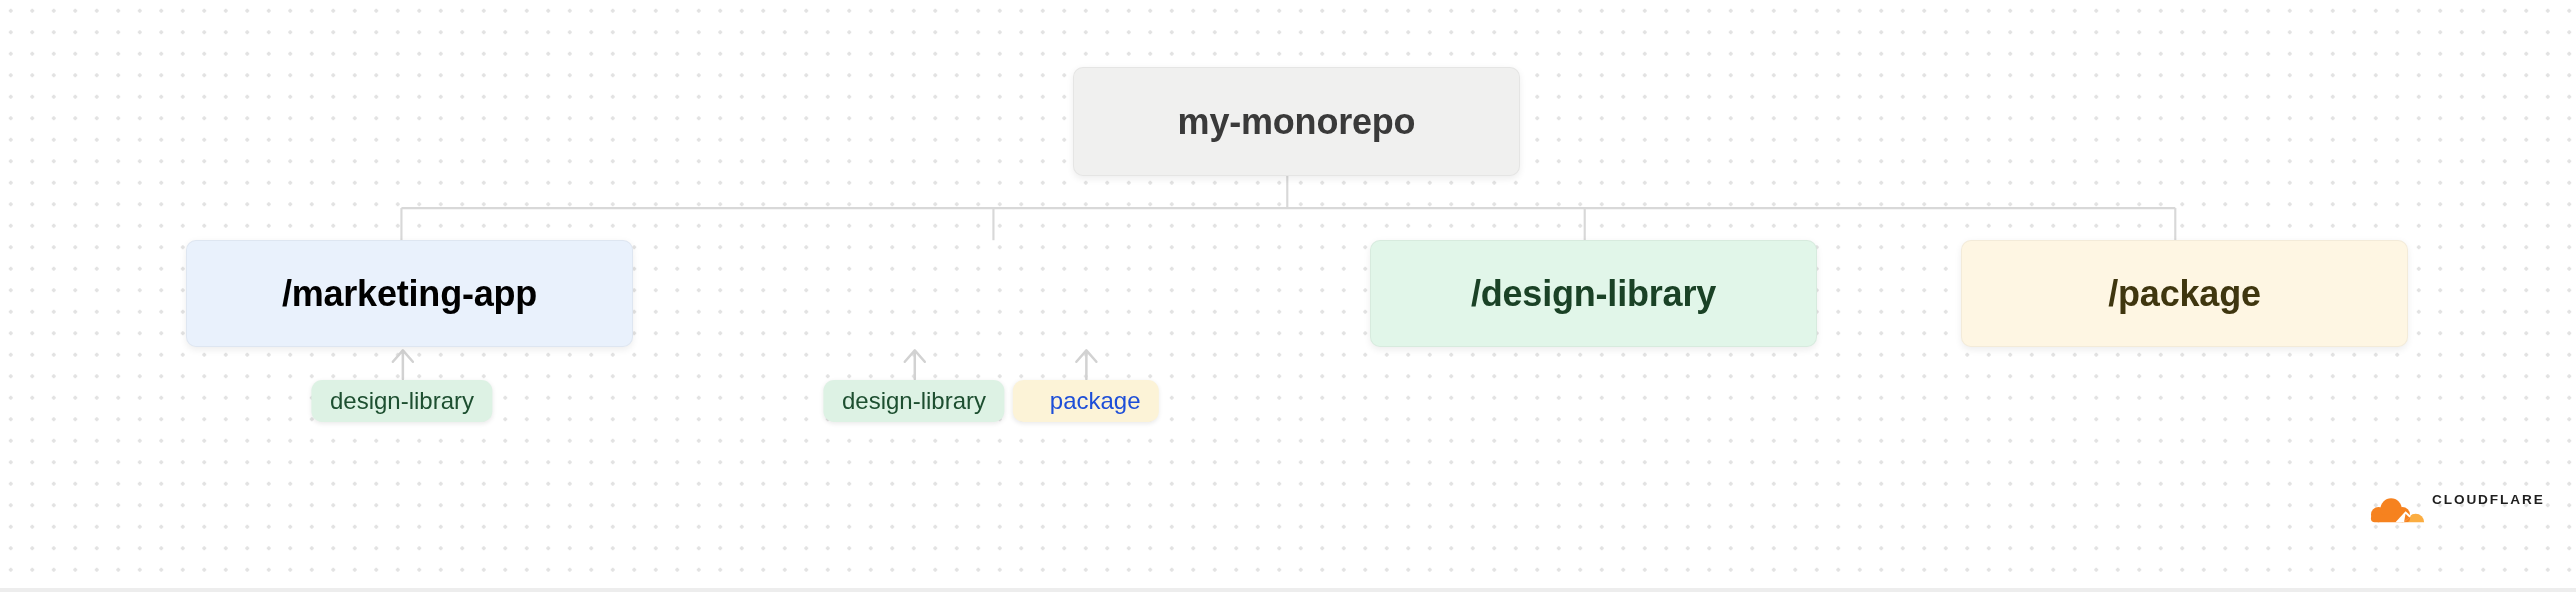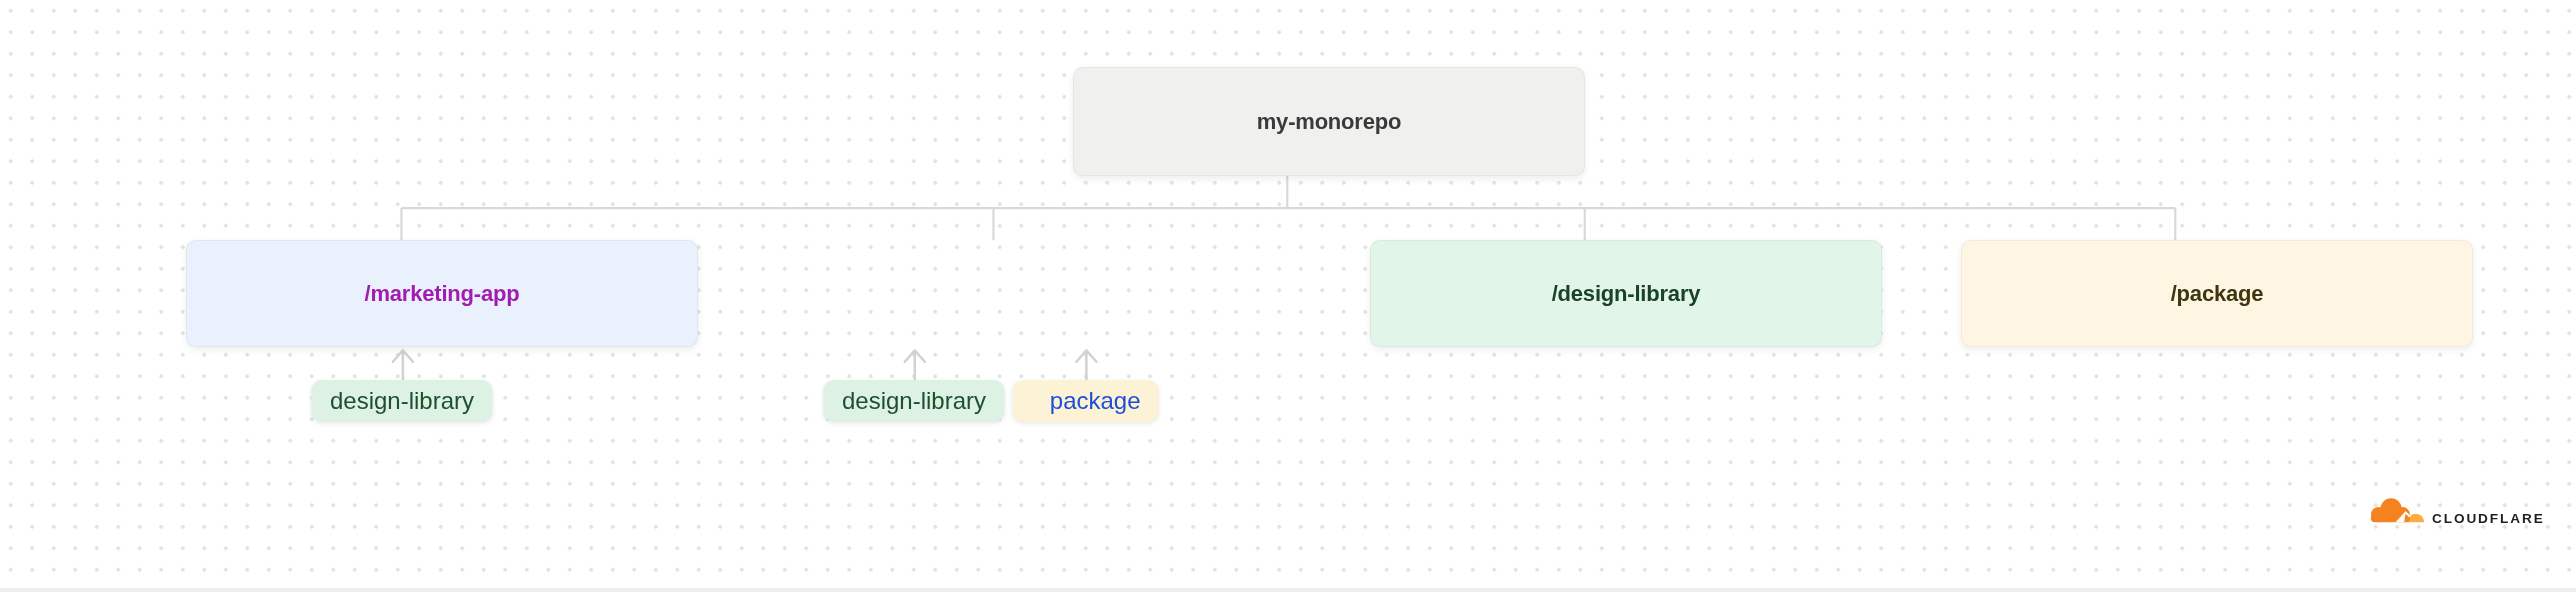--- a/index.html
+++ b/index.html
@@ -14,34 +14,34 @@
     font-family: "Liberation Sans", sans-serif;
   }
   .bottom-edge {
     position: absolute; left: 0; right: 0; bottom: 0; height: 3.6px;
     background: #ededed;
   }
   .connectors { position: absolute; left: 0; top: 0; }
 
   .node {
     position: absolute;
-    width: 512px;
+    width: 447px;
     display: flex;
     align-items: center;
     justify-content: center;
     border-radius: 10px;
     border: 0.7px solid rgba(0,0,0,0.045);
     box-shadow: 0 2.1px 7.2px rgba(0,0,0,0.07);
     box-sizing: border-box;
     font-weight: bold;
-    font-size: 22px;
+    font-size: 36px;
     letter-spacing: -0.2px;
   }
   .node-root  { left: 1073px; top: 67px;  height: 109px; background: #f0f0ef; color: #3a3a3a; }
-  .node-c0    { left: 186px;  top: 240px; height: 107px; background: #e9f1fc; color: #a21caf; }
+  .node-c0    { left: 186px;  top: 240px; height: 107px; background: #e9f1fc; color: #000000; }
   .node-c1    { left: 779px; top: 240px; height: 107px; background: #f7ebf9; color: #510b2a; }
   .node-c2    { left: 1370px; top: 240px; height: 107px; background: #e1f6e9; color: #1a4226; align-items: center; }
   .node-c3    { left: 1961px; top: 240px; height: 107px; background: #fef6e3; color: #3f360f; }
 
   .badge {
     position: absolute;
     top: 380px;
     height: 42px;
     transform: translateX(-50%);
     display: flex;
@@ -58,21 +58,21 @@
   .badge-yellow { background: #fcf3d7; color: #1d4ed8; padding-left: 37px; }
   .badge-m1 { left: 402px; }
   .badge-e1 { left: 914px; }
   .badge-e2 { left: 1086px; }
 
   .brand {
     position: absolute;
     left: 2364px;
     top: 492px;
     display: flex;
-    align-items: flex-end;
+    align-items: flex-start;
     gap: 5px;
   }
   .brand-word {
     font-size: 13.6px;
     font-weight: bold;
     letter-spacing: 1.9px;
     color: #1f1f1f;
   }
 </style>
 </head>

